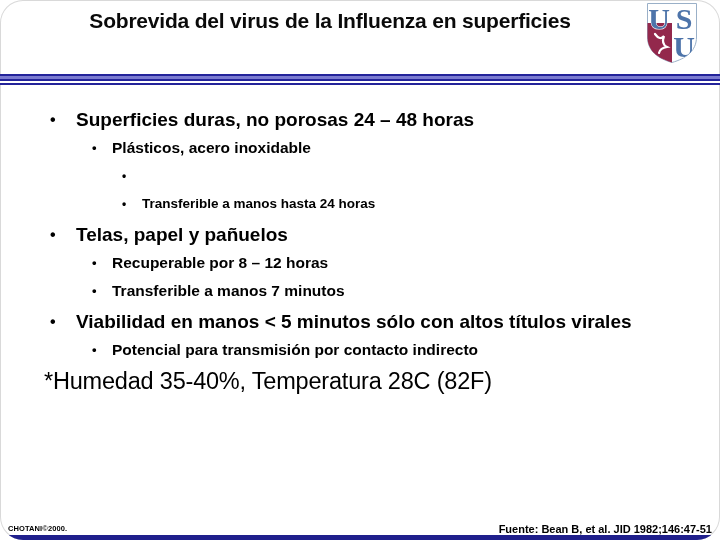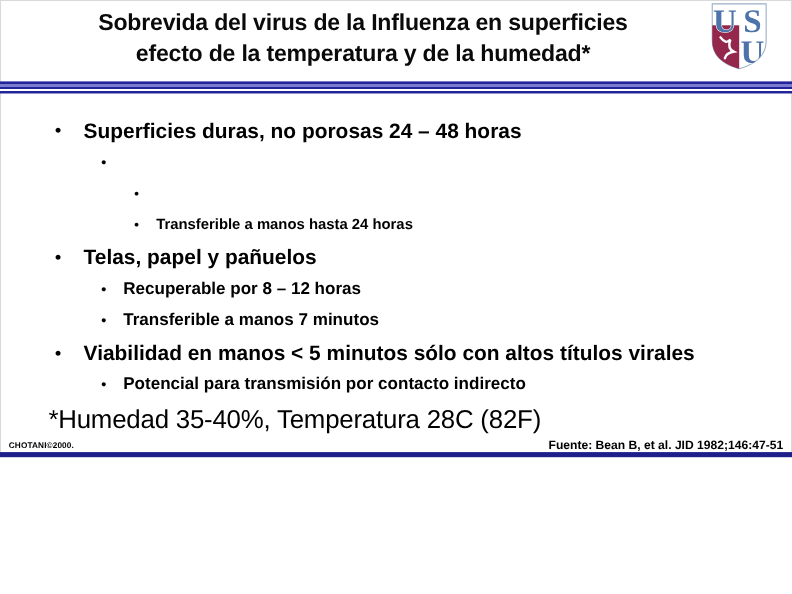--- a/index.html
+++ b/index.html
@@ -1,19 +1,20 @@
 <!DOCTYPE html>
 <html><head>
 <meta charset="utf-8">
 <style>
   html,body{margin:0;padding:0;background:#fff;}
   .slide{
-    position:relative;width:720px;height:416px;background:#ffffff;overflow:hidden;
+    position:relative;width:720px;height:540px;background:#ffffff;overflow:hidden;
     font-family:"Liberation Sans",sans-serif;color:#000;
     box-shadow:inset 0 0 0 1px #d9d9d9;
+    border-radius:23px;
   }
   .title{
     position:absolute;top:7px;left:36px;right:96px;
     text-align:center;font-size:21px;font-weight:bold;line-height:1.32;
     letter-spacing:-0.2px;color:#0a0a0a;
   }
   .logo{position:absolute;top:2px;right:22px;width:52px;height:62px;}
   .sep{
     position:absolute;top:74px;left:0;right:0;height:11px;
     background:linear-gradient(to bottom,
@@ -49,21 +50,20 @@
     position:absolute;left:0;right:0;bottom:0;height:5px;background:#1f1f8c;
   }
 </style>
 </head>
 <body>
 
 <div class="slide">
 
   <div class="title">
     <span>Sobrevida del virus de la Influenza en superficies</span><br>
-    <span>efecto de la temperatura y de la humedad*</span>
   </div>
 
   <svg class="logo" viewBox="0 0 52 62" xmlns="http://www.w3.org/2000/svg">
     <defs>
       <clipPath id="shieldClip">
         <path d="M1.5,1.5 H50.5 V35 C50.5,49 40,56.5 26,60.5 C12,56.5 1.5,49 1.5,35 Z"></path>
       </clipPath>
     </defs>
     <path d="M1.5,1.5 H50.5 V35 C50.5,49 40,56.5 26,60.5 C12,56.5 1.5,49 1.5,35 Z" fill="#ffffff" stroke="#9ab0c8" stroke-width="1"></path>
     <g clip-path="url(#shieldClip)">
@@ -78,20 +78,21 @@
   <div class="sep"></div>
 
   <div class="content">
 
   <div class="brow l1">
     <span class="bdot">•</span>
     <span class="btext">Superficies duras, no porosas 24 – 48 horas</span>
   </div>
       <div class="brow l2">
     <span class="bdot">•</span>
+    <span class="btext">Plásticos, acero inoxidable</span>
   </div>
       <div class="brow l3">
     <span class="bdot">•</span>
   </div>
       <div class="brow l3">
     <span class="bdot">•</span>
     <span class="btext">Transferible a manos hasta 24 horas</span>
   </div>
       <div class="brow l1">
     <span class="bdot">•</span>

